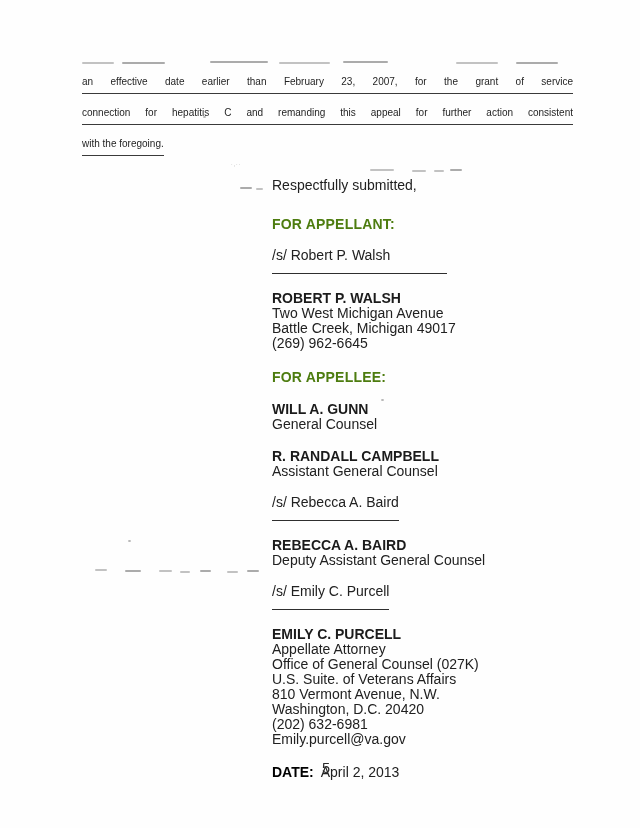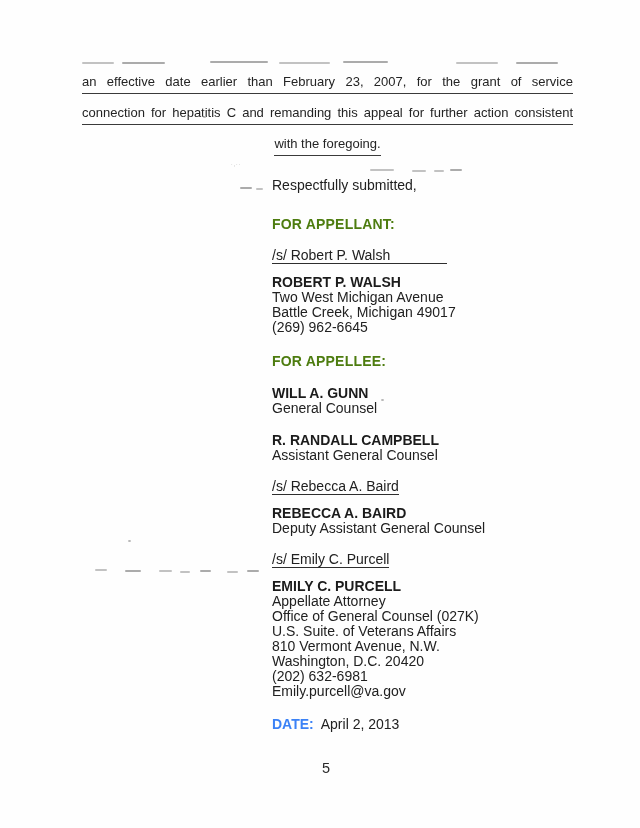--- a/index.html
+++ b/index.html
@@ -17,30 +17,29 @@
     color: #222222;
     -webkit-font-smoothing: antialiased;
   }
 
   
   .paragraph {
     position: absolute;
     left: 82px;
     top: 74px;
     width: 491px;
-    font-size: 13px;
+    font-size: 10px;
     line-height: 16px;
     color: #242424;
   }
   .para-line {
     border-bottom: 1.5px solid #3a3a3a;
     padding-bottom: 3px;
     margin-bottom: 11px;
     white-space: nowrap;
-    text-align: center;
   }
   .para-line.justified {
     text-align: justify;
     text-align-last: justify;
     white-space: normal;
   }
   .para-line.no-rule {
     border-bottom: none;
     white-space: nowrap;
   }
@@ -64,35 +63,35 @@
   .sec-heading {
     font-weight: bold;
     letter-spacing: 0.2px;
     color: #4d7c0f;
   }
   .heading-appellant { margin-top: 24px; }
   .heading-appellee  { margin-top: 19px; }
   .sig-line {
     display: inline-block;
     border-bottom: 1.5px solid #2e2e2e;
-    padding-bottom: 0;
+    padding-bottom: 10px;
     text-align: right;
   }
   .sig-walsh { margin-top: 16px; }
   .sig-walsh .sig-line { padding-right: 57px; }
   .sig-baird { margin-top: 16px; }
   .sig-purcell { margin-top: 16px; }
   .block-name {
     font-weight: bold;
     color: #1b1b1b;
-    margin-top: 11px;
+    margin-top: 17px;
   }
   .mt17 { margin-top: 17px; }
   .date-line { margin-top: 18px; }
-  .date-label { font-weight: bold; color: #3b82f6; }
+  .date-label { font-weight: bold; color: #000000; }
   .date-value { margin-left: 7px; }
 
   
   .page-number {
     position: absolute;
     left: 322px;
     top: 760px;
     font-size: 14.5px;
     color: #2a2a2a;
   }

